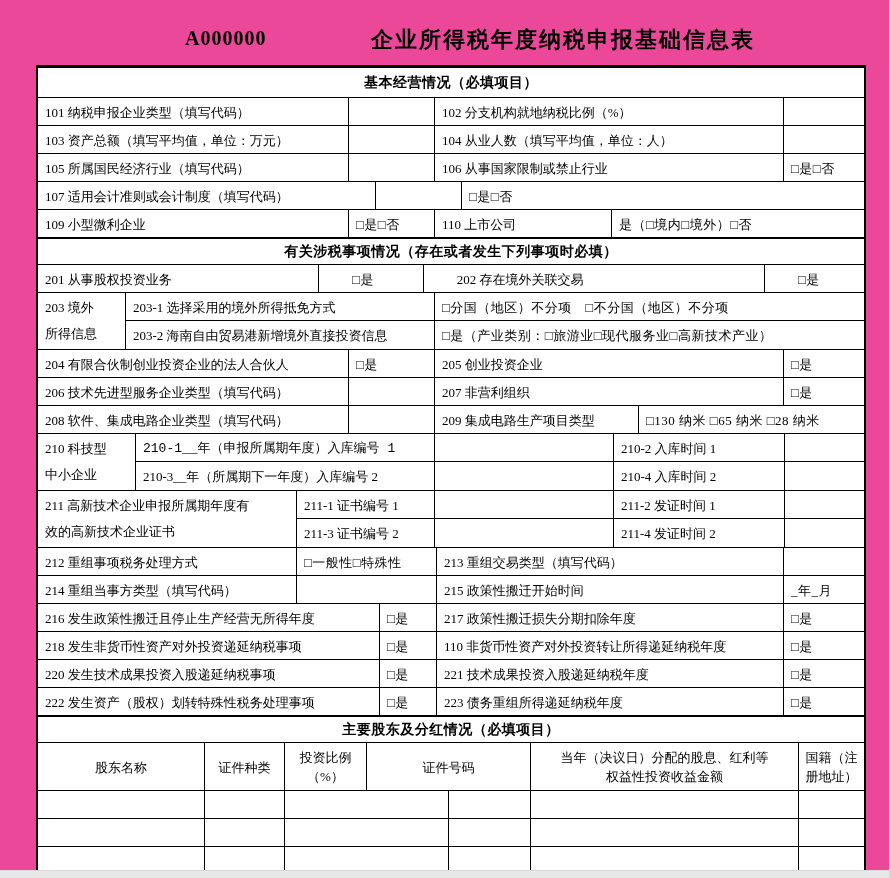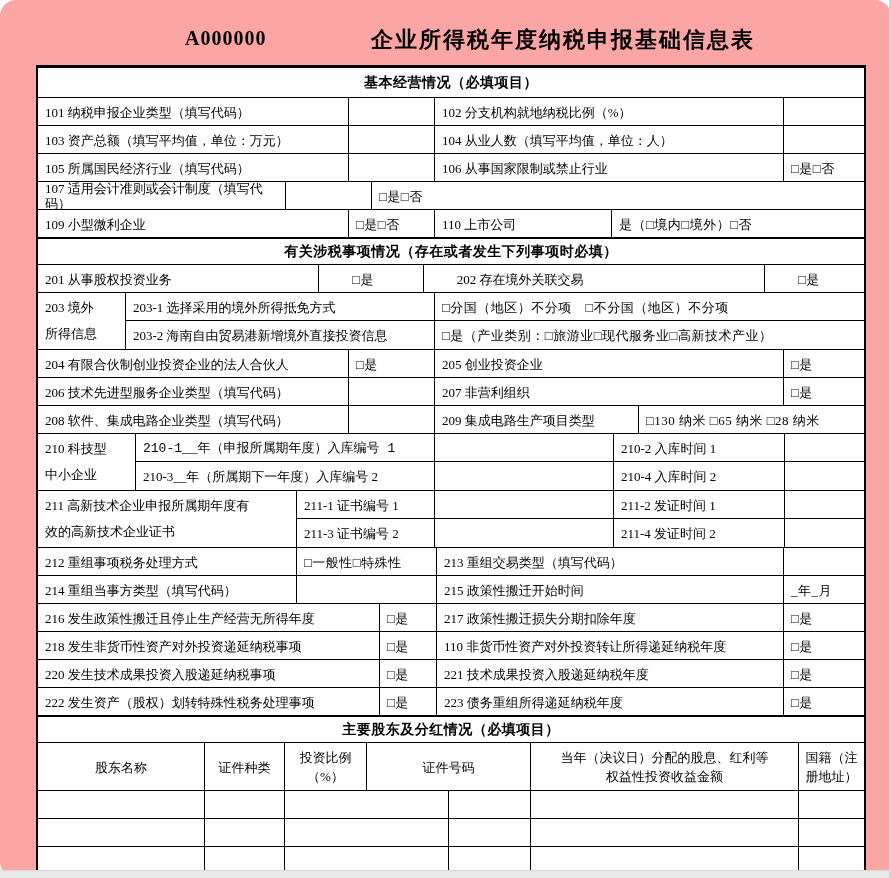--- a/index.html
+++ b/index.html
@@ -1,20 +1,20 @@
 <!DOCTYPE html>
 <html><head>
 <meta charset="utf-8">
 <style>
   html,body{margin:0;padding:0;}
   body{
     width:891px;height:878px;overflow:hidden;background:#ffffff;position:relative;
     font-family:"Liberation Serif","DejaVu Serif",serif;color:#000;
   }
-  .sheet{position:absolute;inset:0;background:#fca5a5;border-radius:16px;}
+  .sheet{position:absolute;inset:0;background:#ec4899;}
   .form-code{position:absolute;left:185px;top:27px;font-size:20px;font-weight:bold;letter-spacing:1px;}
   .form-title{position:absolute;left:371px;top:25px;font-size:22px;font-weight:bold;letter-spacing:2px;white-space:nowrap;}
   #form-table{
     position:absolute;left:36px;top:65px;width:826px;
     border:2px solid #000;border-bottom:none;background:#fff;
   }
   .t-row{display:flex;border-bottom:1px solid #000;box-sizing:border-box;}
   .t-row.cut{border-bottom:none;overflow:hidden;}
   .sec-row{
     border-bottom:1px solid #000;border-top:1px solid #000;
@@ -63,21 +63,21 @@
         <div class="cell c-label" style="width: 349px; height: 28px;">104 从业人数（填写平均值，单位：人）</div>
         <div class="cell c-input" style="width: 80px; height: 28px;"></div>
       </div>
       <div class="t-row" style="height: 28px;">
         <div class="cell c-label" style="width: 311px; height: 28px;">105 所属国民经济行业（填写代码）</div>
         <div class="cell c-input" style="width: 86px; height: 28px;"></div>
         <div class="cell c-label" style="width: 349px; height: 28px;">106 从事国家限制或禁止行业</div>
         <div class="cell c-check" style="width: 80px; height: 28px;">□是□否</div>
       </div>
       <div class="t-row" style="height: 28px;">
-        <div class="cell c-label" style="width: 248px; height: 28px;">107 适用会计准则或会计制度（填写代码）</div>
+        <div class="cell c-label" style="width: 338px; height: 28px;">107 适用会计准则或会计制度（填写代码）</div>
         <div class="cell c-input" style="width: 86px; height: 28px;"></div>
         <div class="cell c-check" style="width: 80px; height: 28px;">□是□否</div>
       </div>
       <div class="t-row" style="height: 28px;">
         <div class="cell c-label" style="width: 311px; height: 28px;">109 小型微利企业</div>
         <div class="cell c-check" style="width: 86px; height: 28px;">□是□否</div>
         <div class="cell c-label" style="width: 177px; height: 28px;">110 上市公司</div>
         <div class="cell c-opts" style="width: 252px; height: 28px;">是（□境内□境外）□否</div>
       </div>
       <div class="sec-row" style="height: 27px;">有关涉税事项情况（存在或者发生下列事项时必填）</div>

